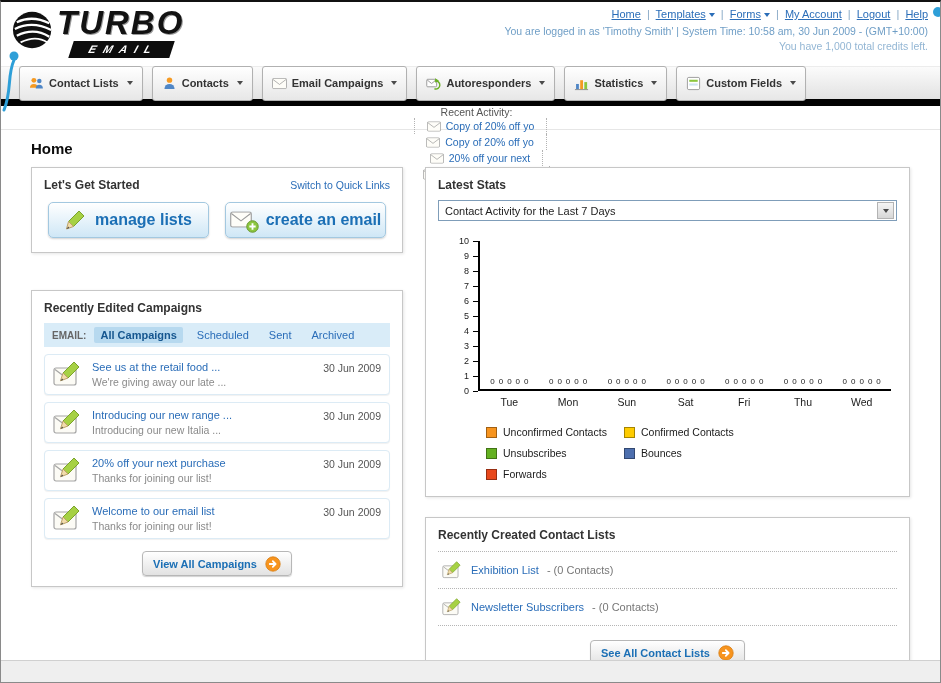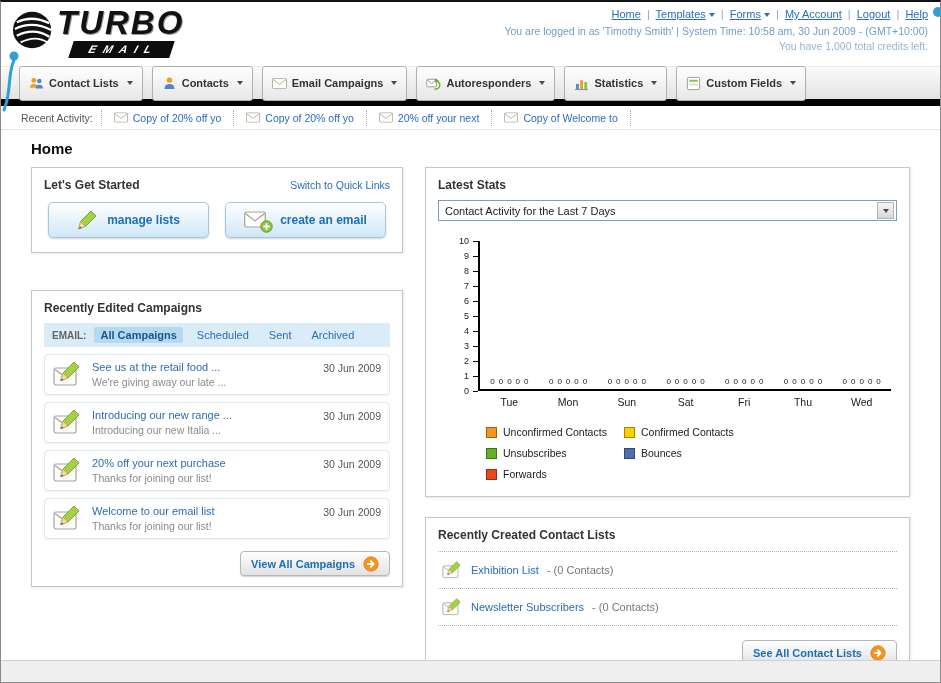--- a/index.html
+++ b/index.html
@@ -34,21 +34,21 @@
   .mainnav { height:33px; background:linear-gradient(#fbfbfb,#e2e2e2); display:flex; align-items:center;
              padding-left:18px; gap:9px; border-top:1px solid #ececec; }
   .tab { display:flex; align-items:center; gap:5px; padding:9px 9px; border:1px solid #b1b1b1; border-radius:3px;
          background:linear-gradient(#ffffff,#e7e7e7); font-size:11px; font-weight:bold; color:#333;
          cursor:pointer; box-shadow:0 1px 1px rgba(0,0,0,.12); white-space:nowrap; }
   .tabicon { width:15px; height:15px; flex:none; }
   .blackbar { height:7px; background:#020202; }
 
   
   .activity { height:24px; display:flex; align-items:center; padding-left:20px; font-size:10.5px;
-              border-bottom:1px solid #e6e6e6; background:#fff; }
+              border-bottom:1px solid #e6e6e6; background:#fff;flex-direction:column; }
   .activity-label { color:#555; margin-right:8px; }
   .activity-item { display:flex; align-items:center; gap:5px; padding:2px 12px;
                    border-right:1px dotted #b3b3b3; cursor:pointer; }
   .activity-item:first-of-type { border-left:1px dotted #b3b3b3; }
   .activity-item a { color:#2a6db8; text-decoration:none; white-space:nowrap; }
   .activity-item svg { width:14px; height:11px; flex:none; }
 
   .page-title { font-size:15px; color:#0d0d0d; margin:10px 0 10px 30px; font-weight:bold; }
 
   
@@ -57,40 +57,40 @@
   .col-right { flex:1; display:flex; flex-direction:column; gap:20px; }
   .panel { background:#fff; border:1px solid #c7c7c7; box-shadow:1px 1px 3px rgba(0,0,0,.10); padding:10px 12px; }
   .panel-title { font-size:12px; font-weight:bold; color:#333; }
 
   
   .gs-head { display:flex; justify-content:space-between; align-items:center; }
   .quick-link { font-size:10.5px; color:#2a6db8; text-decoration:none; cursor:pointer; }
   .gs-buttons { display:flex; gap:16px; margin-top:10px; padding:0 4px 4px; }
   .gs-btn { flex:1; display:flex; align-items:center; justify-content:center; gap:9px; height:36px;
             border:1px solid #a3c8e0; border-radius:5px; background:linear-gradient(#ffffff,#cfe7f6);
-            font-family:inherit; font-size:12px; font-weight:bold; color:#1b6fb5; cursor:pointer;
+            font-family:inherit; font-size:16px; font-weight:bold; color:#1b6fb5; cursor:pointer;
             box-shadow:0 1px 2px rgba(0,0,0,.18); }
   .gs-btn .icon20 { width:21px; height:20px; flex:none; }
   .env-plus { position:relative; width:27px; height:21px; display:inline-block; flex:none; }
   .env-plus .env { position:absolute; left:0; top:1px; width:22px; height:17px; }
   .env-plus .plus { position:absolute; right:-2px; bottom:-2px; width:13px; height:13px; }
 
   
   .filter-row { display:flex; align-items:center; gap:8px; background:#d9ecf8; margin-top:8px; padding:4px 8px; font-size:11px; }
   .show-label { font-size:10px; font-weight:bold; color:#666; }
   .filter { color:#2a6db8; cursor:pointer; text-decoration:none; padding:2px 6px; }
   .filter.active { background:#b7d9ef; border-radius:2px; color:#15568f; font-weight:bold; }
   .camp-row { display:flex; align-items:flex-start; gap:9px; border:1px solid #dcebf5; border-radius:4px;
               padding:6px 8px; margin-top:7px; background:#fff; box-shadow:0 1px 1px rgba(0,0,0,.06); }
   .camp-icon { width:30px; height:26px; flex:none; }
   .camp-text { flex:1; min-width:0; }
   .camp-title { font-size:11px; color:#2a6db8; text-decoration:none; cursor:pointer; display:block; }
   .camp-sub { font-size:10.5px; color:#8a8a8a; margin-top:3px; }
   .camp-date { font-size:10.5px; color:#555; flex:none; margin-top:1px; }
-  .panel-foot { display:flex; justify-content:flex-end; margin-top:12px; }
+  .panel-foot { display:flex; justify-content:center; margin-top:12px; }
   .pill-btn { display:flex; align-items:center; gap:8px; height:25px; padding:0 10px; border:1px solid #b7b7b7;
               border-radius:4px; background:linear-gradient(#ffffff,#e2e2e2); font-family:inherit; font-size:11px;
               font-weight:bold; color:#1b6fb5; cursor:pointer; box-shadow:0 1px 1px rgba(0,0,0,.18); }
   .pill-btn svg { width:16px; height:16px; flex:none; }
 
   
   .select-box { margin-top:8px; height:21px; border:1px solid #7f9db9; background:#fff; display:flex;
                 align-items:center; justify-content:space-between; padding:0 2px 0 6px; font-size:11px;
                 color:#222; cursor:pointer; }
   .select-arrow { width:17px; height:17px; background:linear-gradient(#f5f5f5,#d7d7d7); border:1px solid #b3b3b3;

